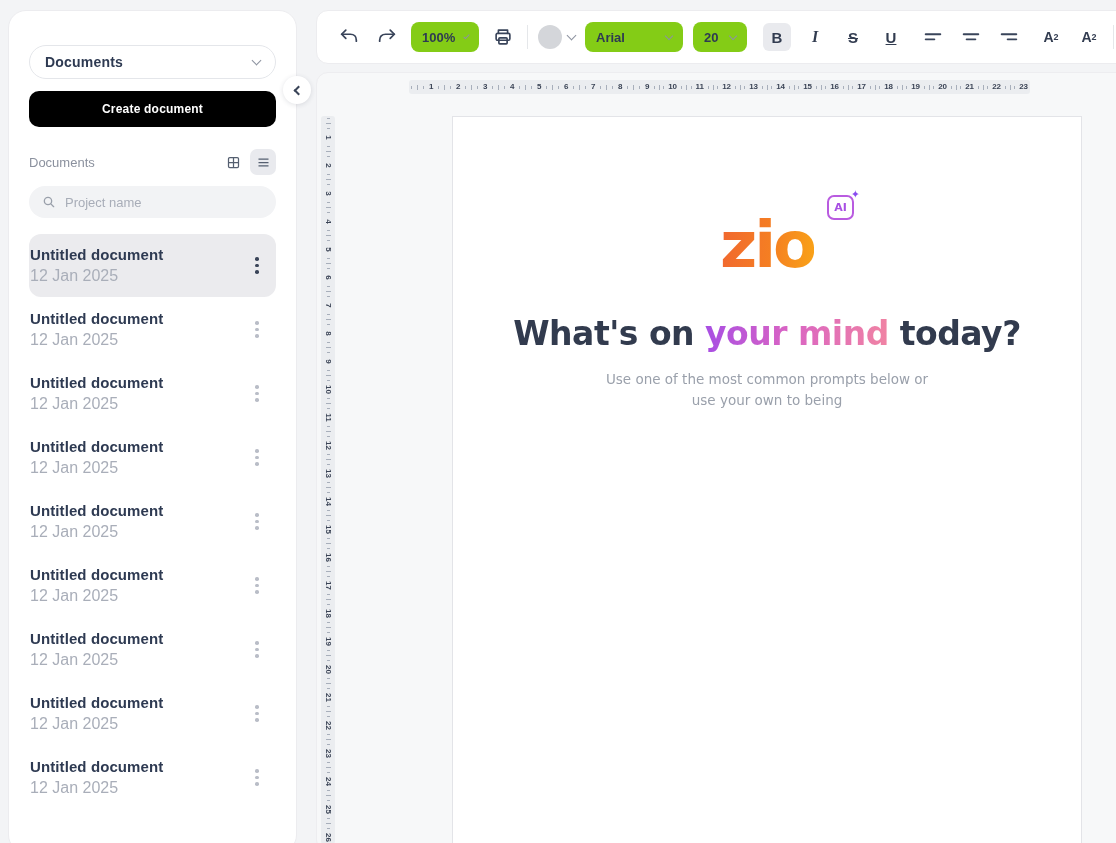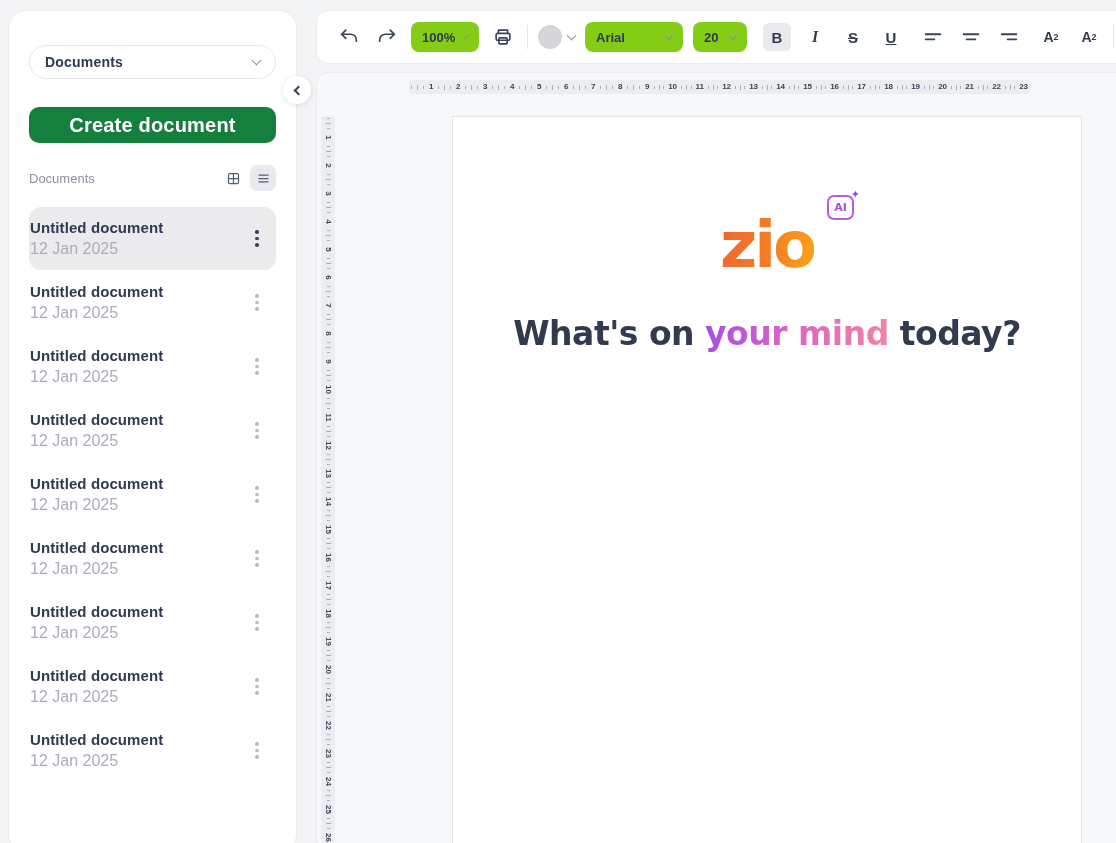--- a/index.html
+++ b/index.html
@@ -10,22 +10,22 @@
   
   .sidebar { position:absolute; left:8px; top:10px; width:289px; height:843px;
              background:#fff; border:1px solid #ececef; border-radius:18px;
              padding:20px; z-index:2; overflow:hidden; }
   .ws-select { height:34px; border:1px solid #e4e6ea; border-radius:17px;
                display:flex; align-items:center; justify-content:space-between;
                padding:0 15px; margin-top:14px; cursor:pointer; background:#fff; }
   .ws-label { font-size:14px; font-weight:700; color:#2e3a52; letter-spacing:.2px; }
   .chev { width:7px; height:7px; border-right:1.7px solid #8d93a0; border-bottom:1.7px solid #8d93a0;
           transform:rotate(45deg); margin-top:-3px; }
-  .create-btn { margin-top:28px; width:100%; height:36px; background:#15803d; border:none;
-                border-radius:10px; color:#fff; font-size:20px; font-weight:700;
+  .create-btn { margin-top:12px; width:100%; height:36px; background:#000000; border:none;
+                border-radius:10px; color:#fff; font-size:12px; font-weight:700;
                 font-family:"Liberation Sans",sans-serif; cursor:pointer; letter-spacing:.2px; }
   .sec-row { margin-top:22px; display:flex; justify-content:space-between; align-items:center; }
   .sec-label { font-size:13px; color:#8b919e; font-weight:500; }
   .view-toggles { display:flex; gap:4px; }
   .vt-btn { width:26px; height:26px; display:flex; align-items:center; justify-content:center;
             border-radius:7px; background:transparent; border:none; cursor:pointer; color:#555f70; }
   .vt-btn.active { background:#e9eaee; }
   .search-box { margin-top:11px; height:32px; background:#f2f3f5; border-radius:16px;
                 display:flex; align-items:center; padding:0 12px; gap:8px; }
   .search-input { border:none; outline:none; background:transparent; font-size:13px;
@@ -139,20 +139,29 @@
           <svg width="15" height="15" viewBox="0 0 24 24" fill="none" stroke="currentColor" stroke-width="2">
               <line x1="4" y1="6.5" x2="20" y2="6.5"></line>
               <line x1="4" y1="12" x2="20" y2="12"></line>
               <line x1="4" y1="17.5" x2="20" y2="17.5"></line>
             </svg>
         </span>
       </button>
     </span>
   </div>
 
+  <div class="search-box">
+    <span>
+      <svg width="16" height="16" viewBox="0 0 24 24" fill="none" stroke="#9aa0ab" stroke-width="2" stroke-linecap="round">
+          <circle cx="10.5" cy="10.5" r="5.5"></circle>
+          <line x1="14.8" y1="14.8" x2="19" y2="19"></line>
+        </svg>
+    </span>
+    <input class="search-input" placeholder="Project name" style="">
+  </div>
 
   <div class="doc-list">
 
       <div class="doc-item selected">
         <div>
           <div class="doc-title">Untitled document</div>
           <div class="doc-date">12 Jan 2025</div>
         </div>
         <div class="kebab">
           <i></i>
@@ -701,14 +710,18 @@
       <span class="ai-badge">
         <span>AI</span>
         <span class="spark">✦</span>
       </span>
     </div>
 
     <div class="greeting">
       <div><span>What's on </span><span class="grad-text">your mind</span><span> today?</span></div>
     </div>
 
+    <div class="subtitle">
+      <div>Use one of the most common prompts below or</div>
+      <div>use your own to being</div>
+    </div>
   </div>
 </div>
 
 </body></html>

